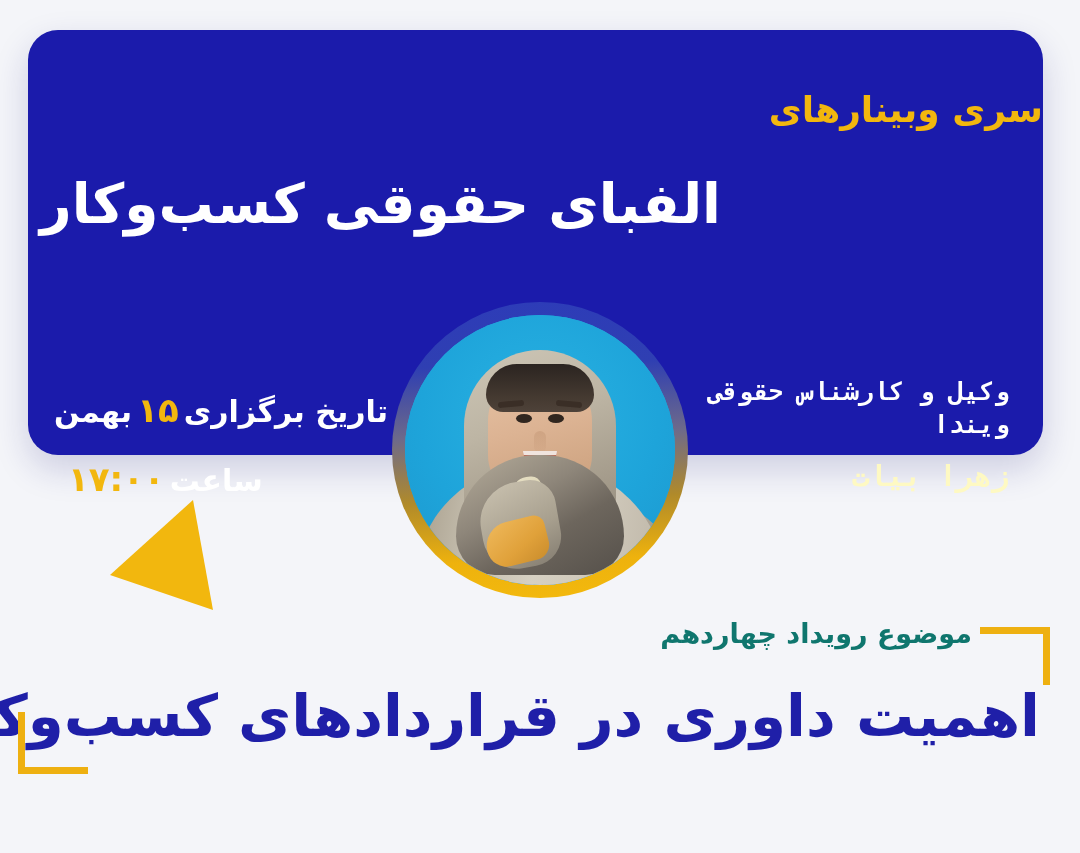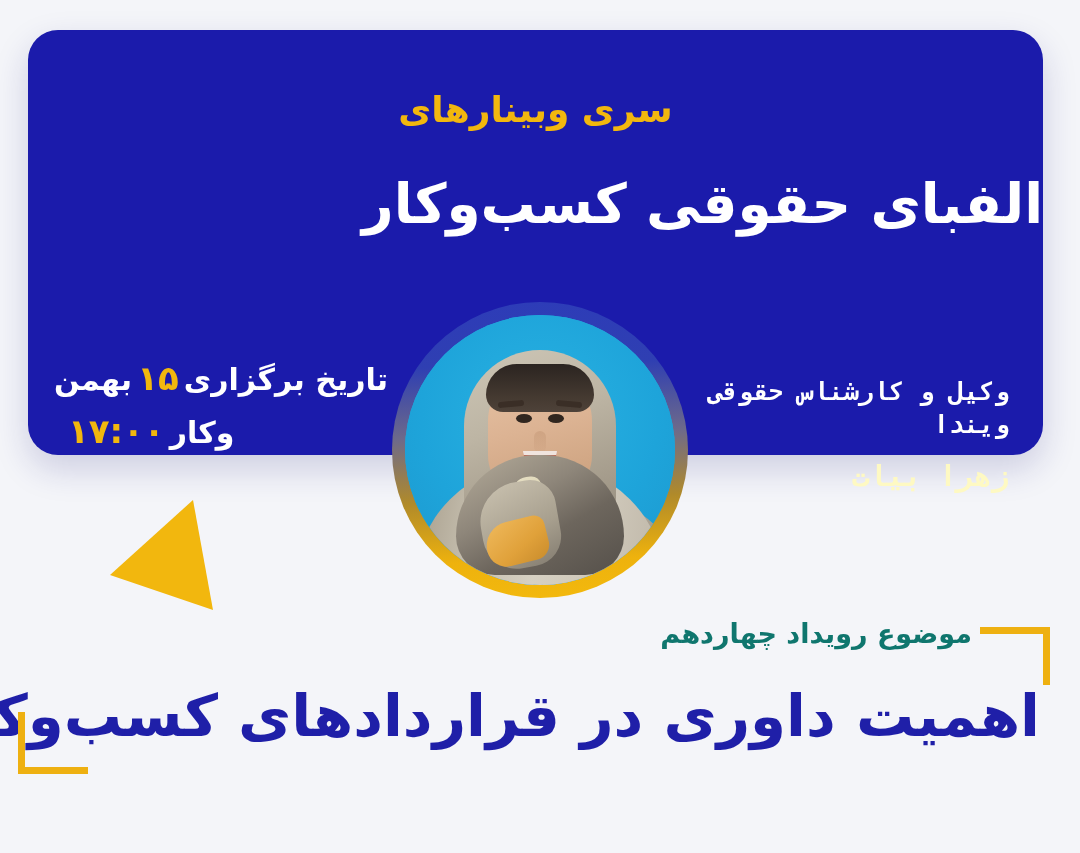--- a/index.html
+++ b/index.html
@@ -15,37 +15,37 @@
   
   .card{
     position:absolute;left:28px;top:30px;width:1015px;height:425px;
     background:#1b1bab;
     border-radius:30px;
     box-shadow:0 14px 34px rgba(30,30,120,.18);
   }
   
   .series{
     position:absolute;top:58px;left:0;right:0;
-    text-align:center;color:#f2b70e;
+    text-align:right;color:#f2b70e;
     font-size:36px;font-weight:700;letter-spacing:.5px;
     line-height:1.2;
   }
   
   .card-title{
     position:absolute;top:140px;left:0;right:0;
-    text-align:right;color:#ffffff;
-    font-size:55px;font-weight:700;line-height:1.25;
+    text-align:left;color:#ffffff;
+    font-size:55px;font-weight:700;line-height:1.25;padding-left:12px;
   }
 
   
   .when{
     position:absolute;left:40px;top:330px;width:320px;
     text-align:left;direction:rtl;
   }
-  .when .row{display:block;white-space:nowrap;line-height:1.1;}
+  .when .row{display:block;white-space:nowrap;line-height:1.1;margin-top:32px;}
   .when .row.r1{margin-bottom:16px;}
   .when .lbl{color:#ffffff;font-size:30px;font-weight:600;}
   .when .val{color:#f2b70e;font-size:34px;font-weight:700;}
   .when .val-w{color:#ffffff;font-size:30px;font-weight:600;}
 
   
   .speaker{
     position:absolute;right:34px;top:348px;width:380px;
     text-align:right;
     font-family:Liberation Mono, monospace;
@@ -185,21 +185,21 @@
 
     <div class="card-title">الفبای حقوقی کسب‌وکار</div>
 
     <div class="when">
       <div class="row r1">
         <span class="lbl">تاریخ برگزاری</span>
         <span class="val">۱۵</span>
         <span class="val-w">بهمن</span>
       </div>
       <div class="row r2">
-        <span class="lbl">وکار</span>
+        <span class="lbl">ساعت</span>
         <span class="val">۱۷:۰۰</span>
       </div>
     </div>
 
     <div class="speaker">
       <div class="role">وکیل و کارشناس حقوقی ویندا</div>
       <div class="name">زهرا بیات</div>
     </div>
   </div>
 

